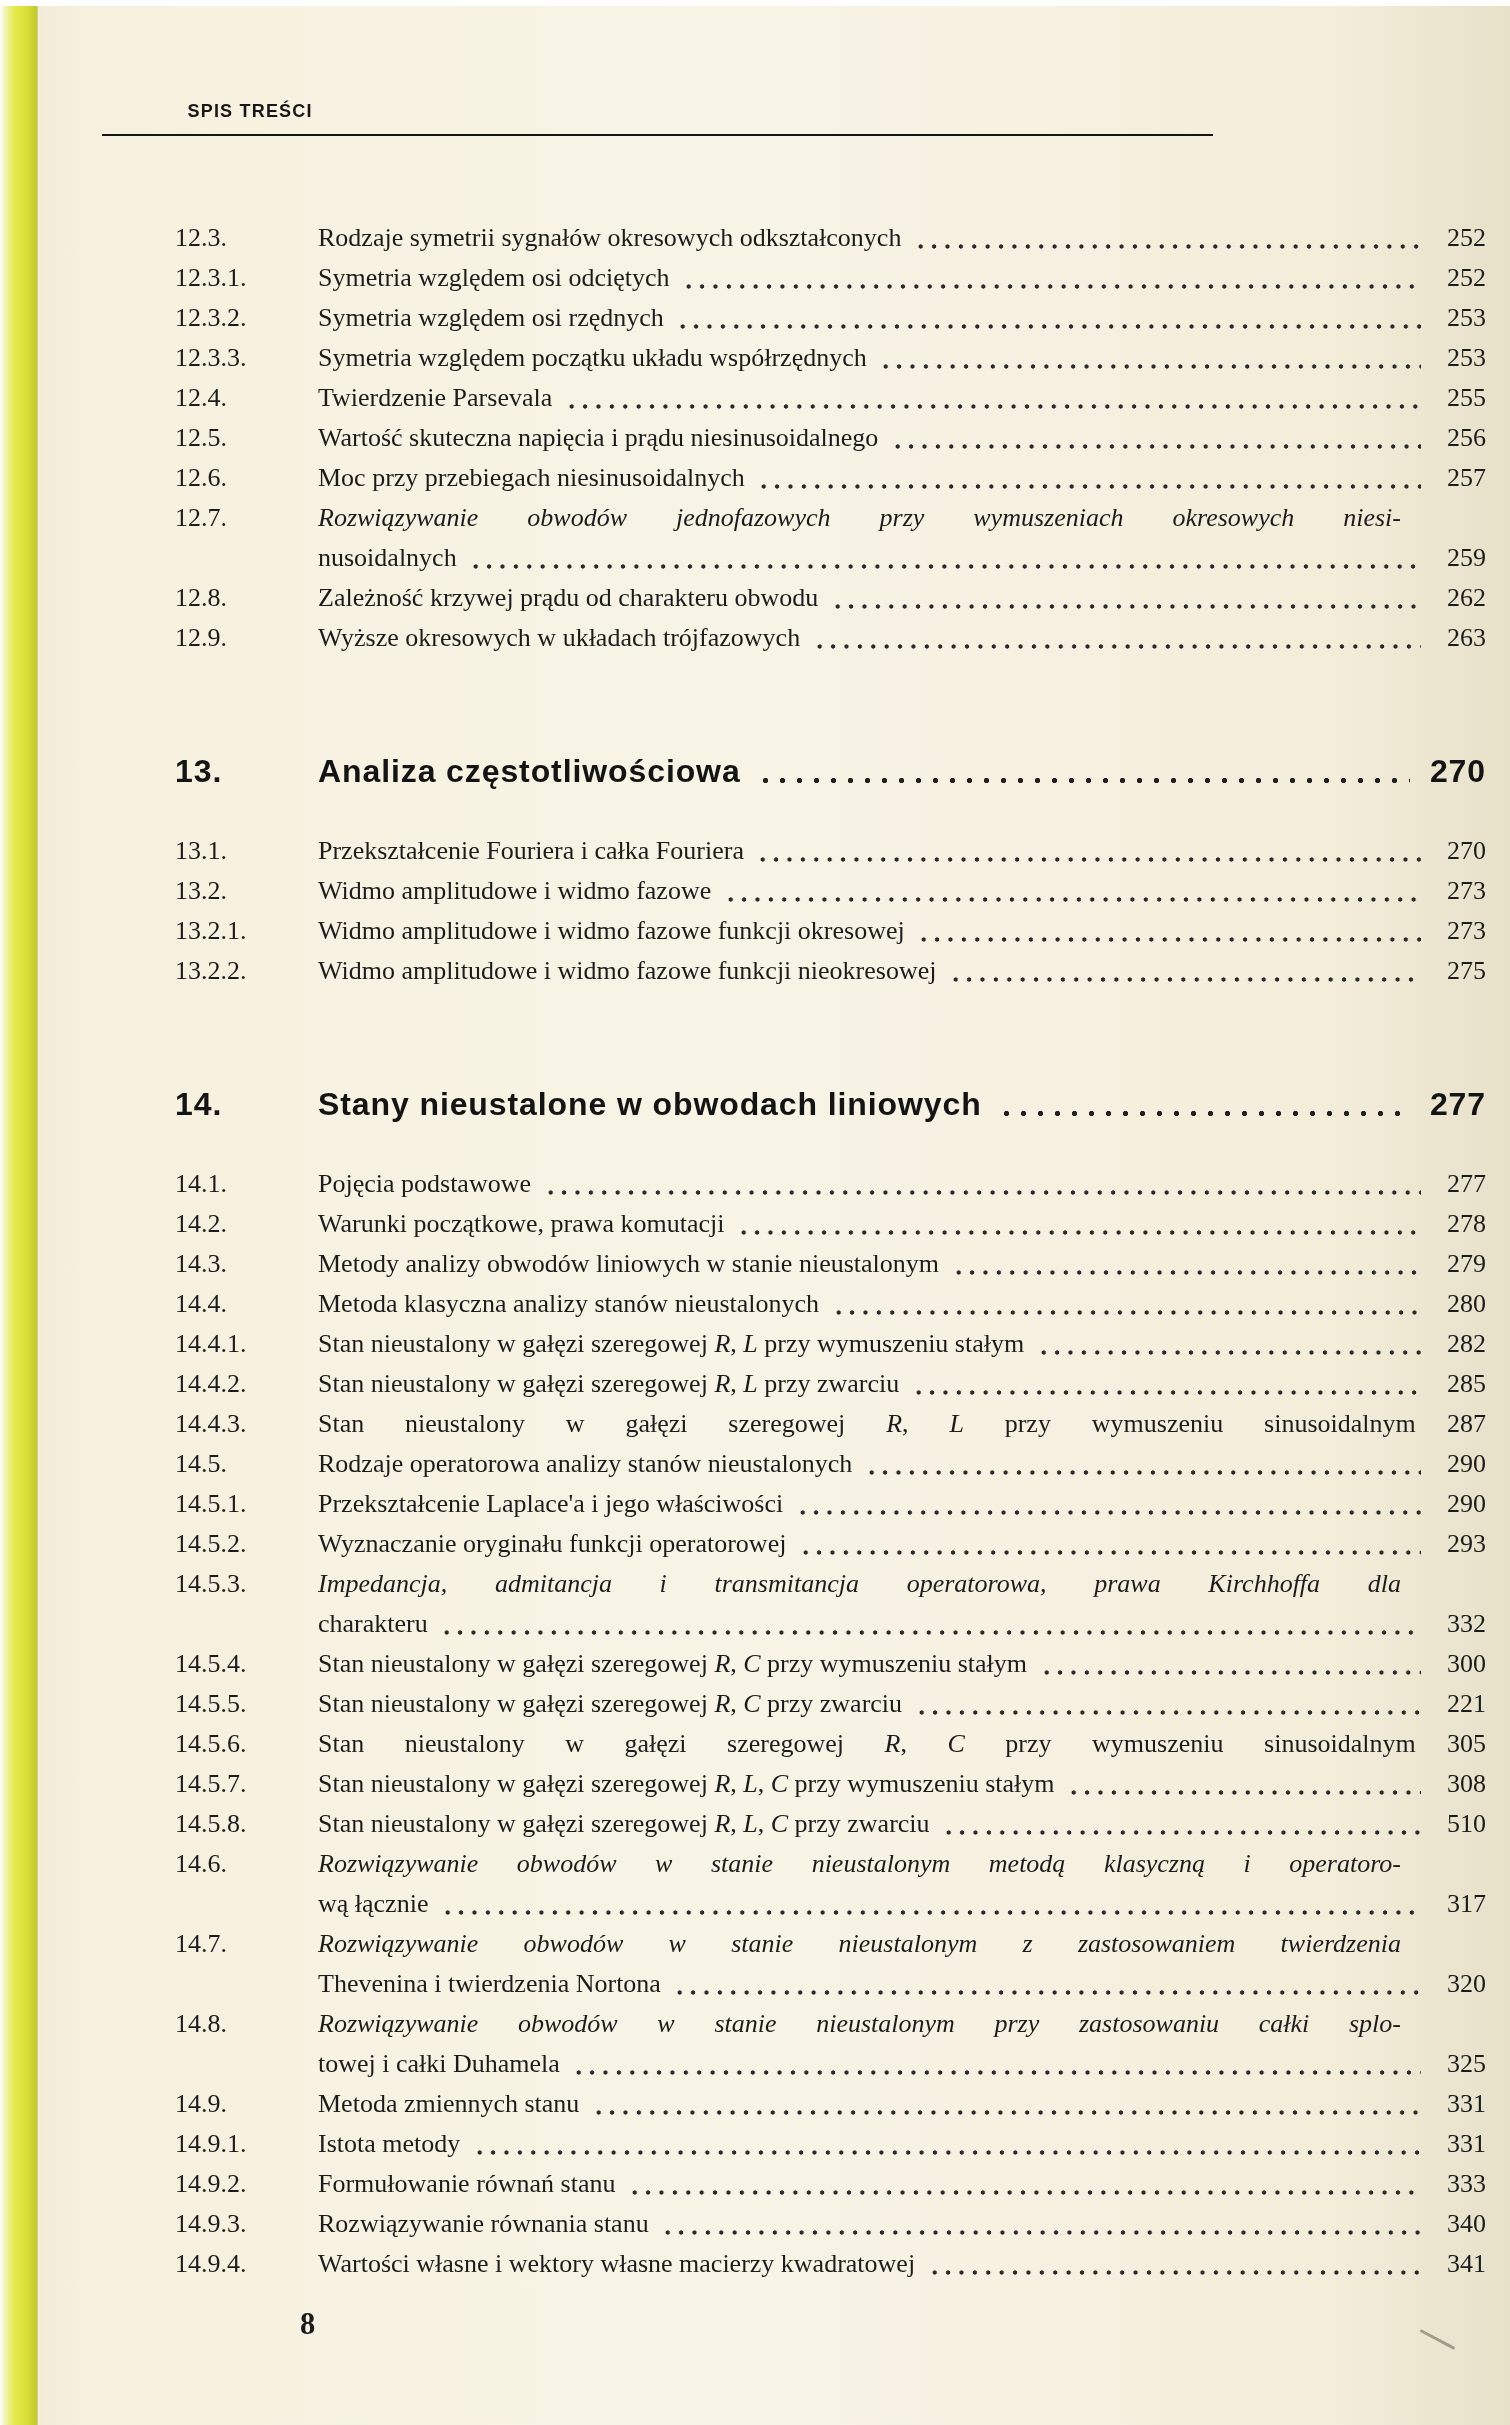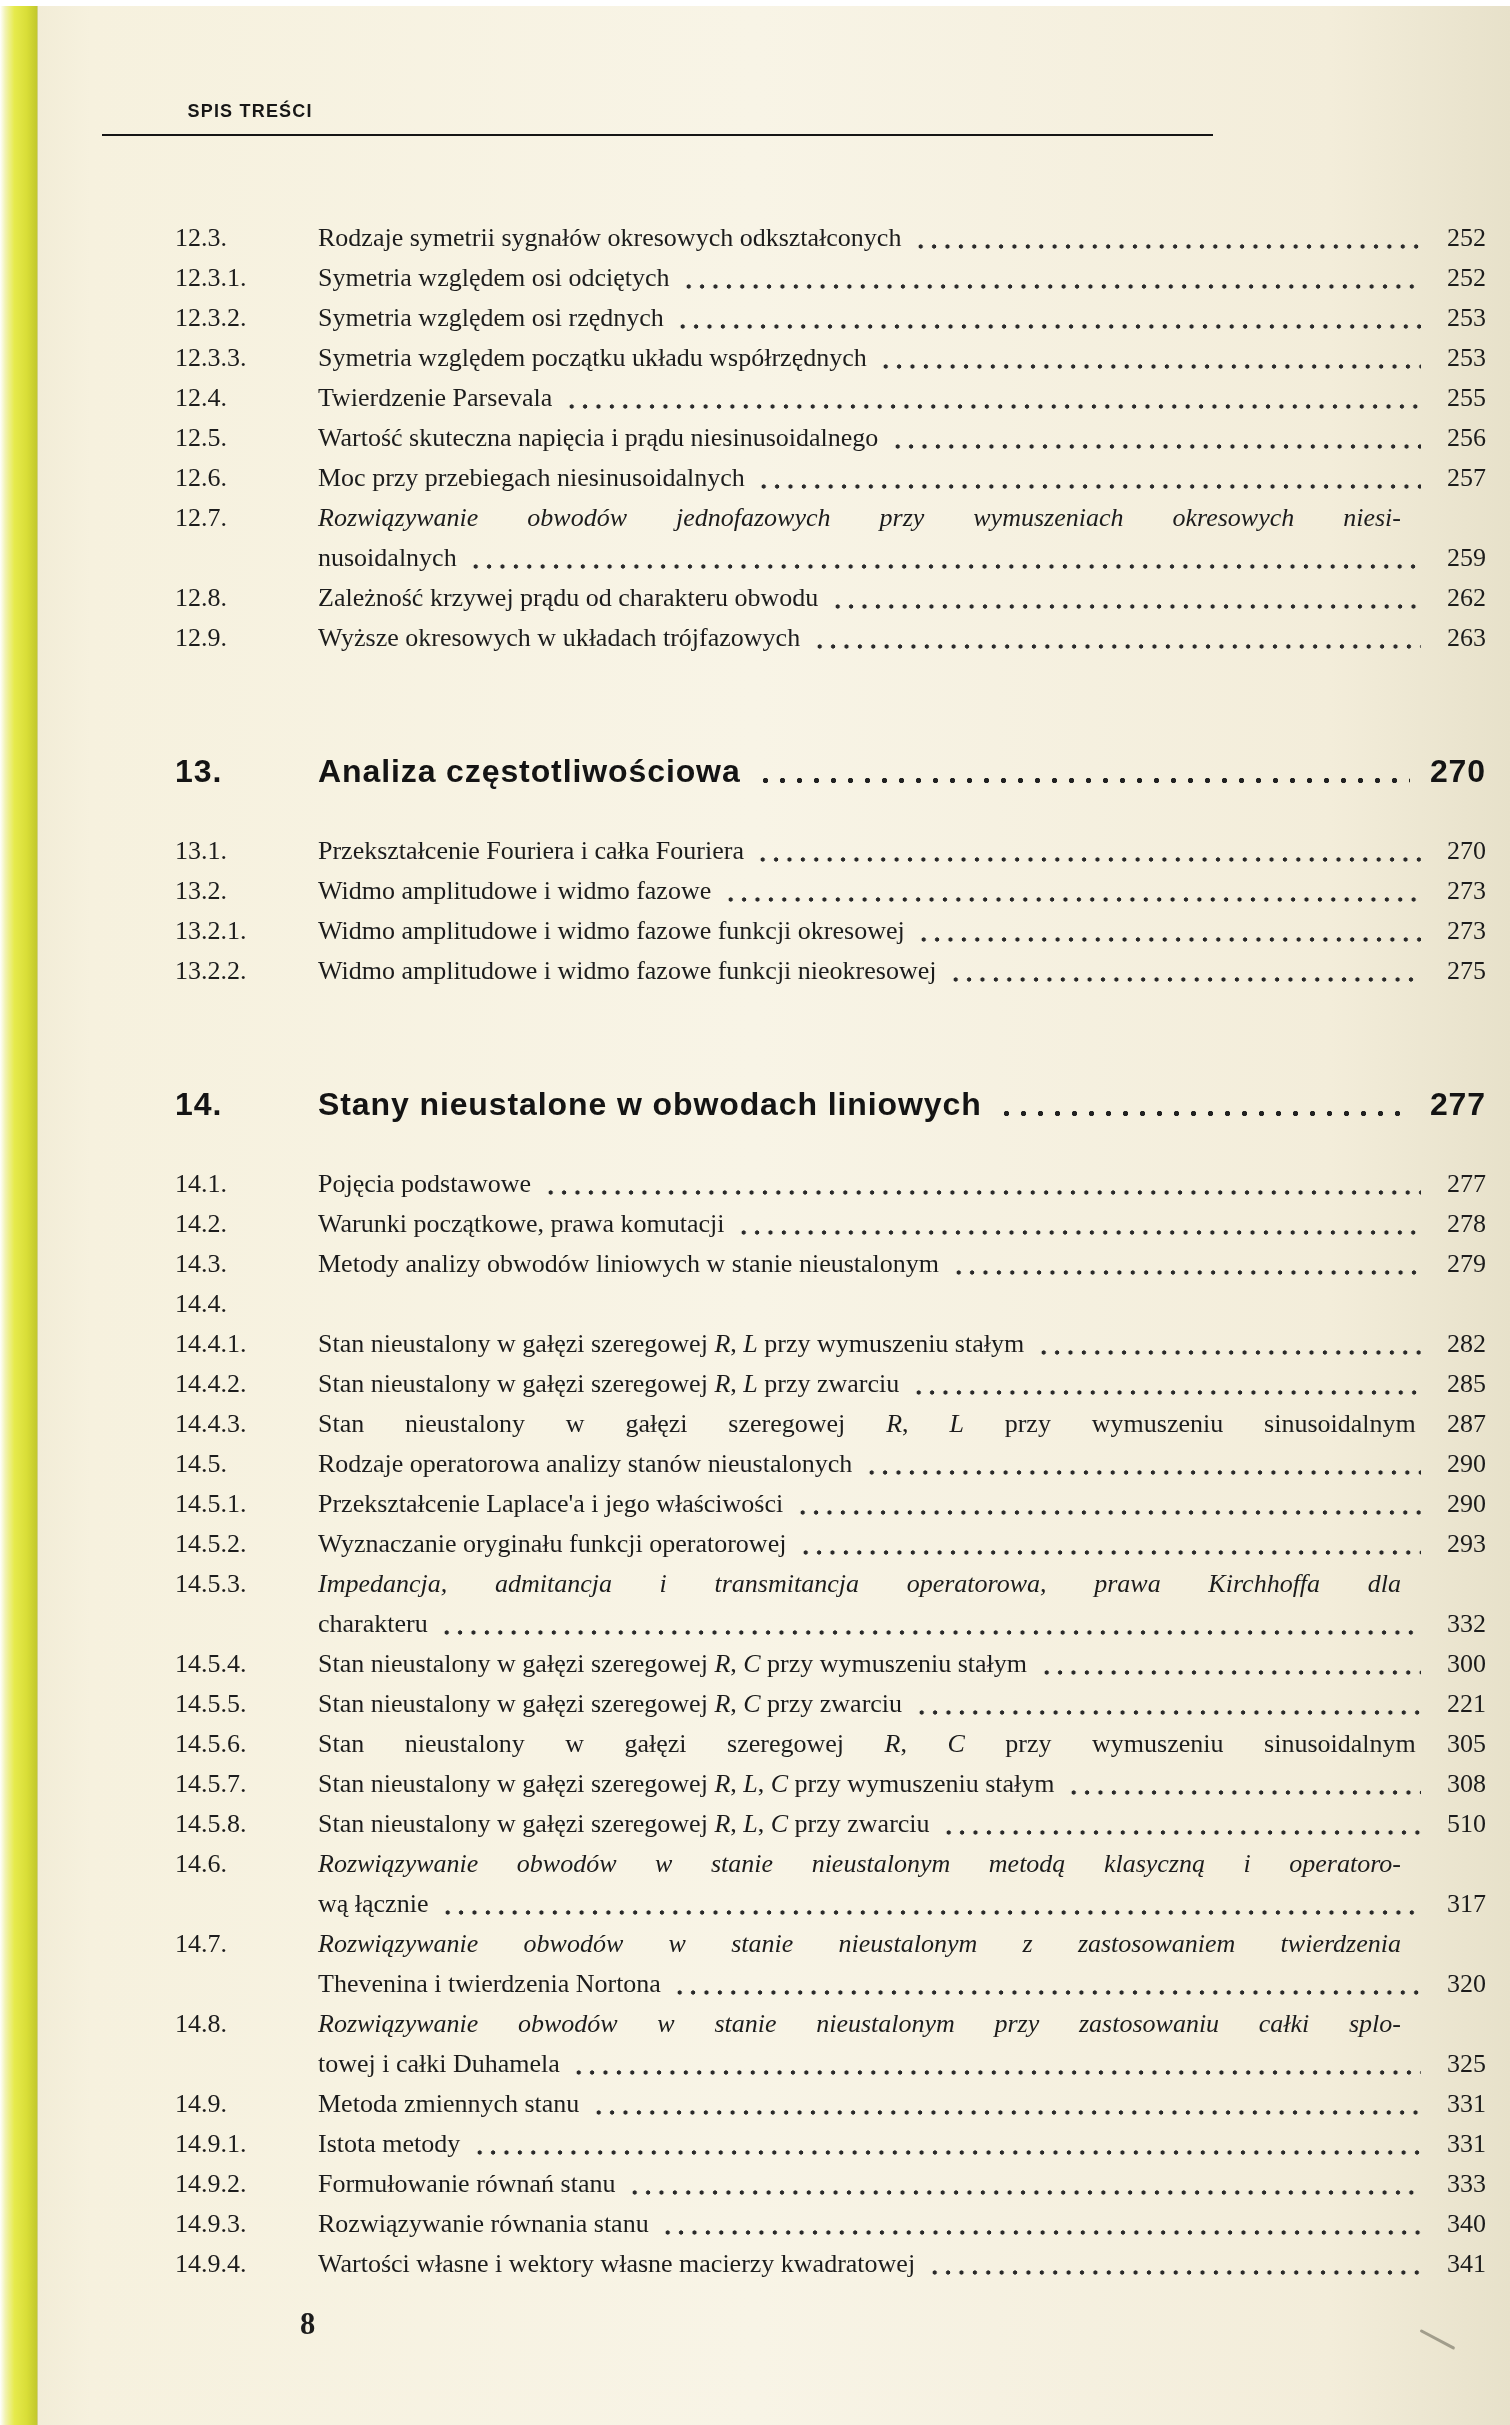--- a/index.html
+++ b/index.html
@@ -314,20 +314,27 @@
               <div class="body">
                 <div class="line last">
                   <span class="t">Metody analizy obwodów liniowych w stanie nieustalonym</span>
                   <span class="leader"></span>
                   <span class="page-no">279</span>
                 </div>
               </div>
             </div>
             <div class="row entry">
               <span class="num">14.4.</span>
+              <div class="body">
+                <div class="line last">
+                  <span class="t">Metoda klasyczna analizy stanów nieustalonych</span>
+                  <span class="leader"></span>
+                  <span class="page-no">280</span>
+                </div>
+              </div>
             </div>
             <div class="row entry">
               <span class="num">14.4.1.</span>
               <div class="body">
                 <div class="line last">
                   <span class="t">Stan nieustalony w gałęzi szeregowej <i class="var">R</i>, <i class="var">L</i> przy wymuszeniu stałym</span>
                   <span class="leader"></span>
                   <span class="page-no">282</span>
                 </div>
               </div>

